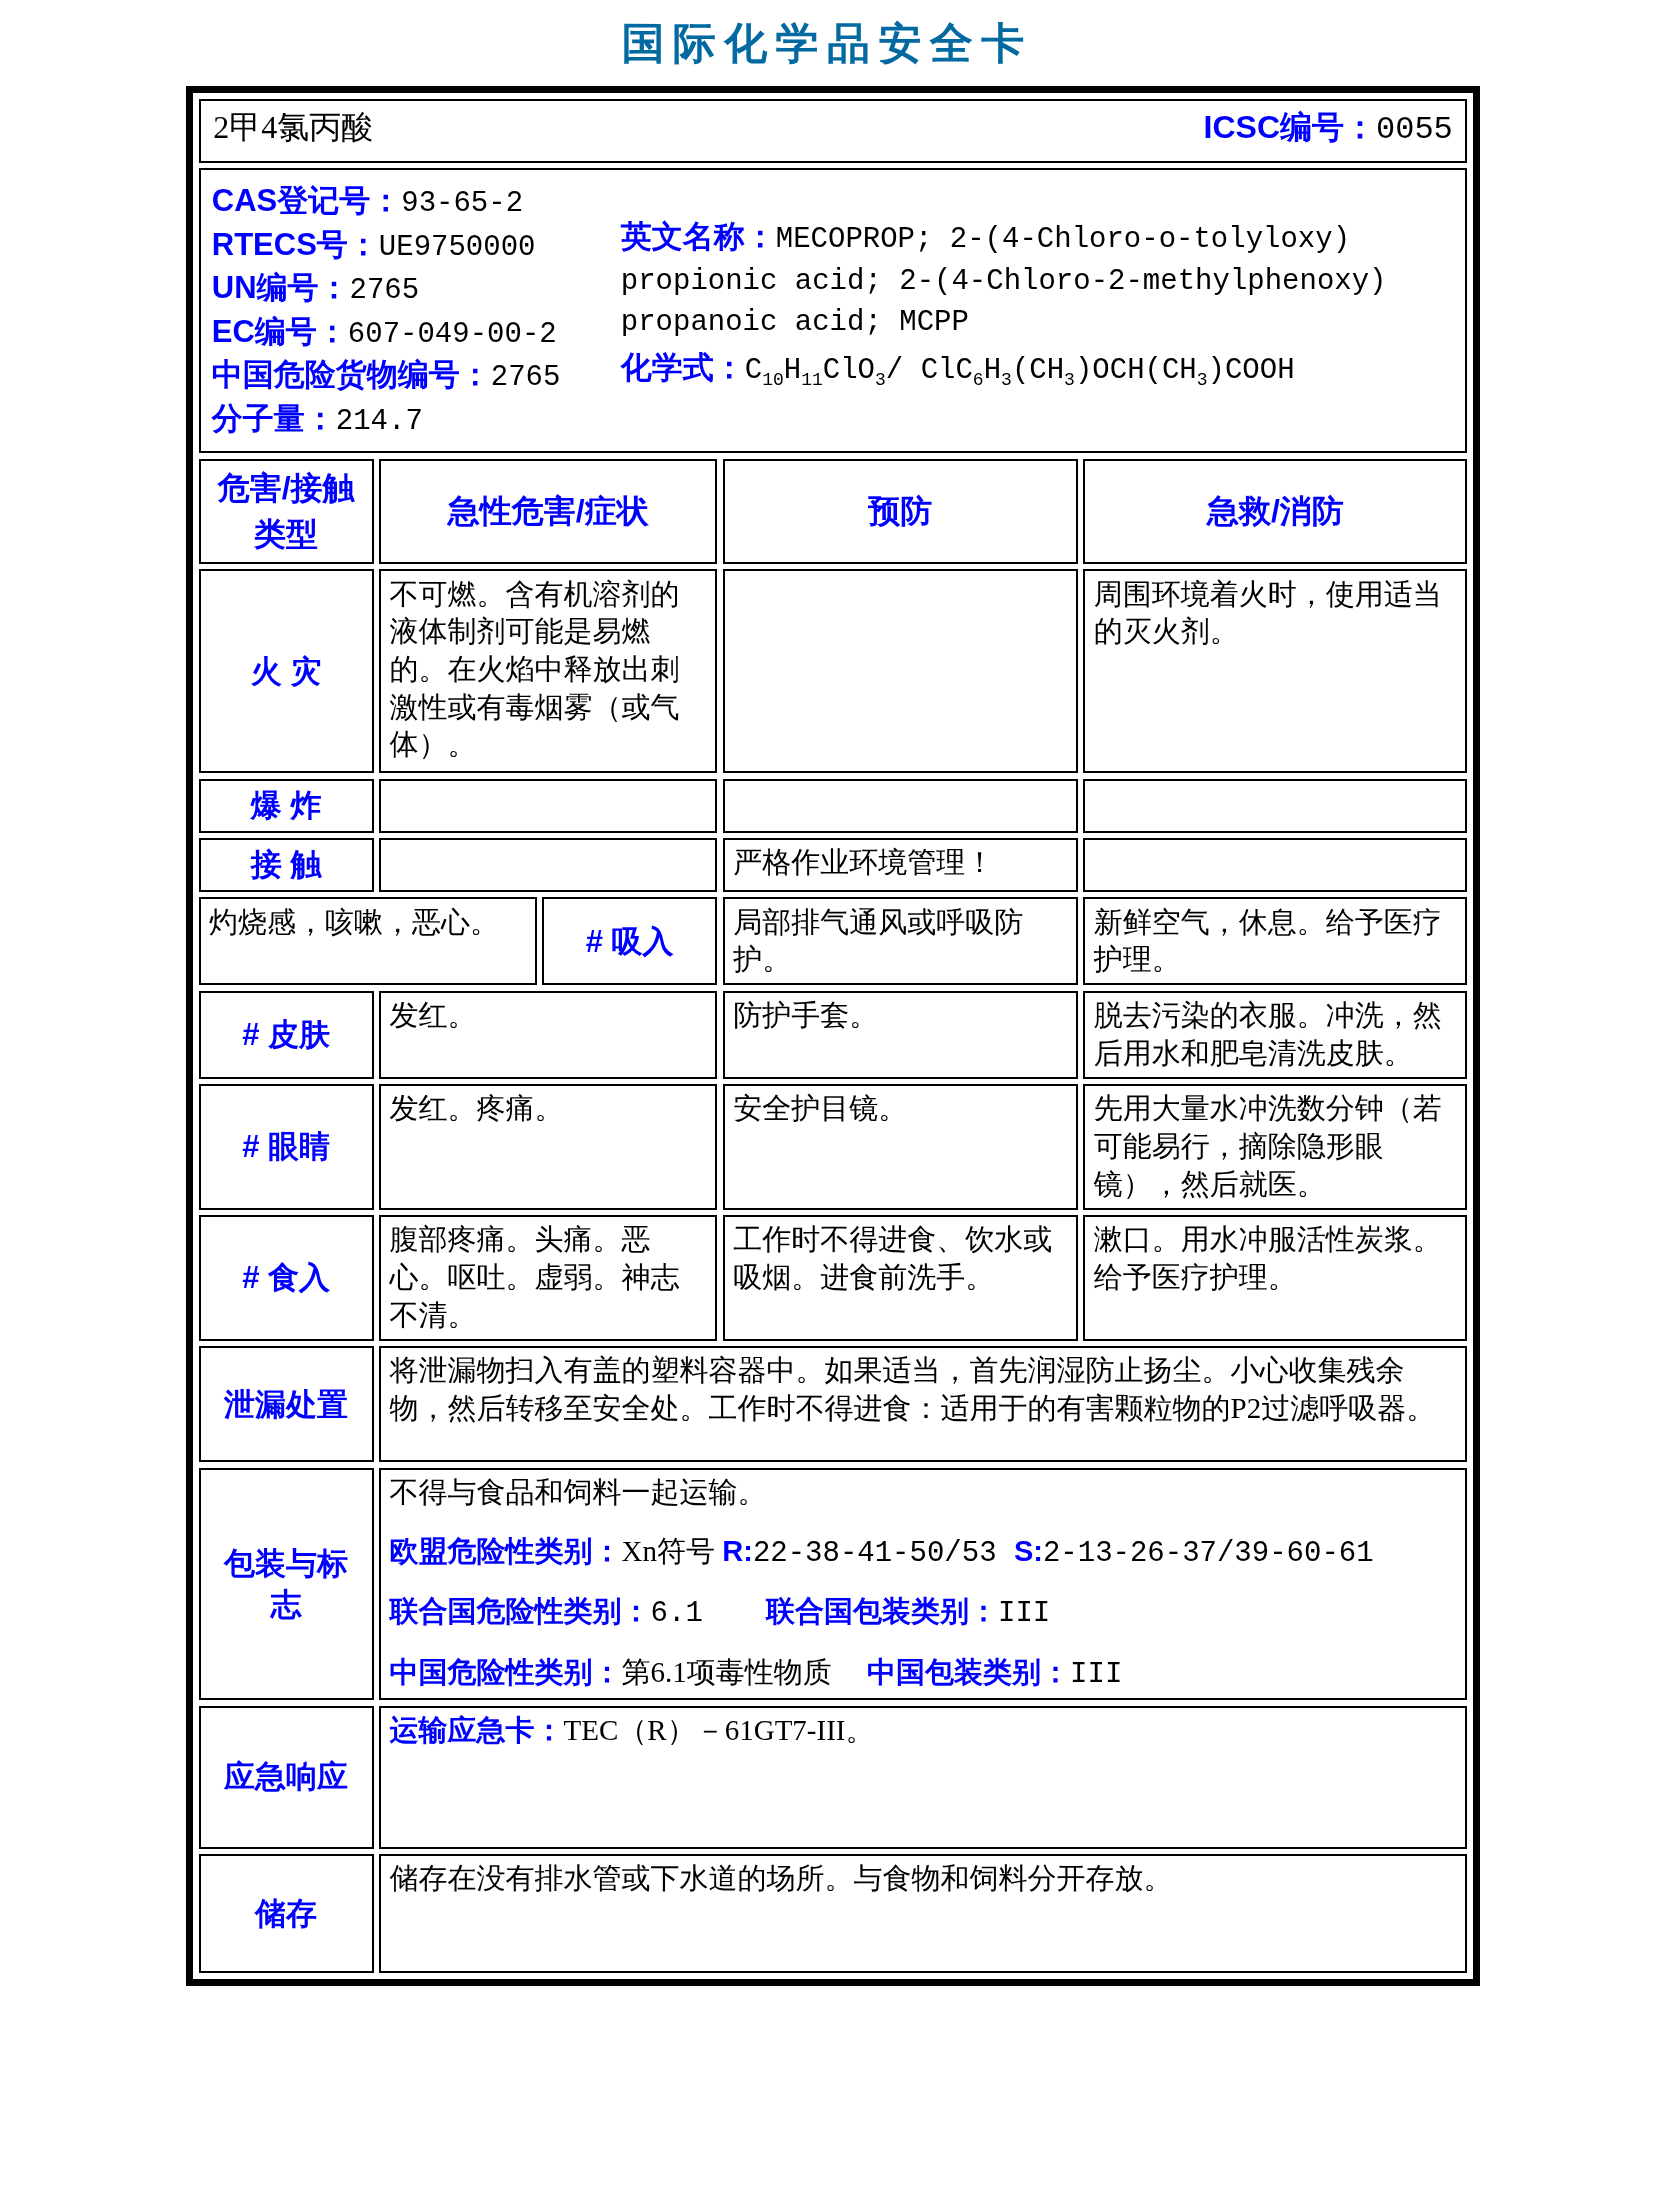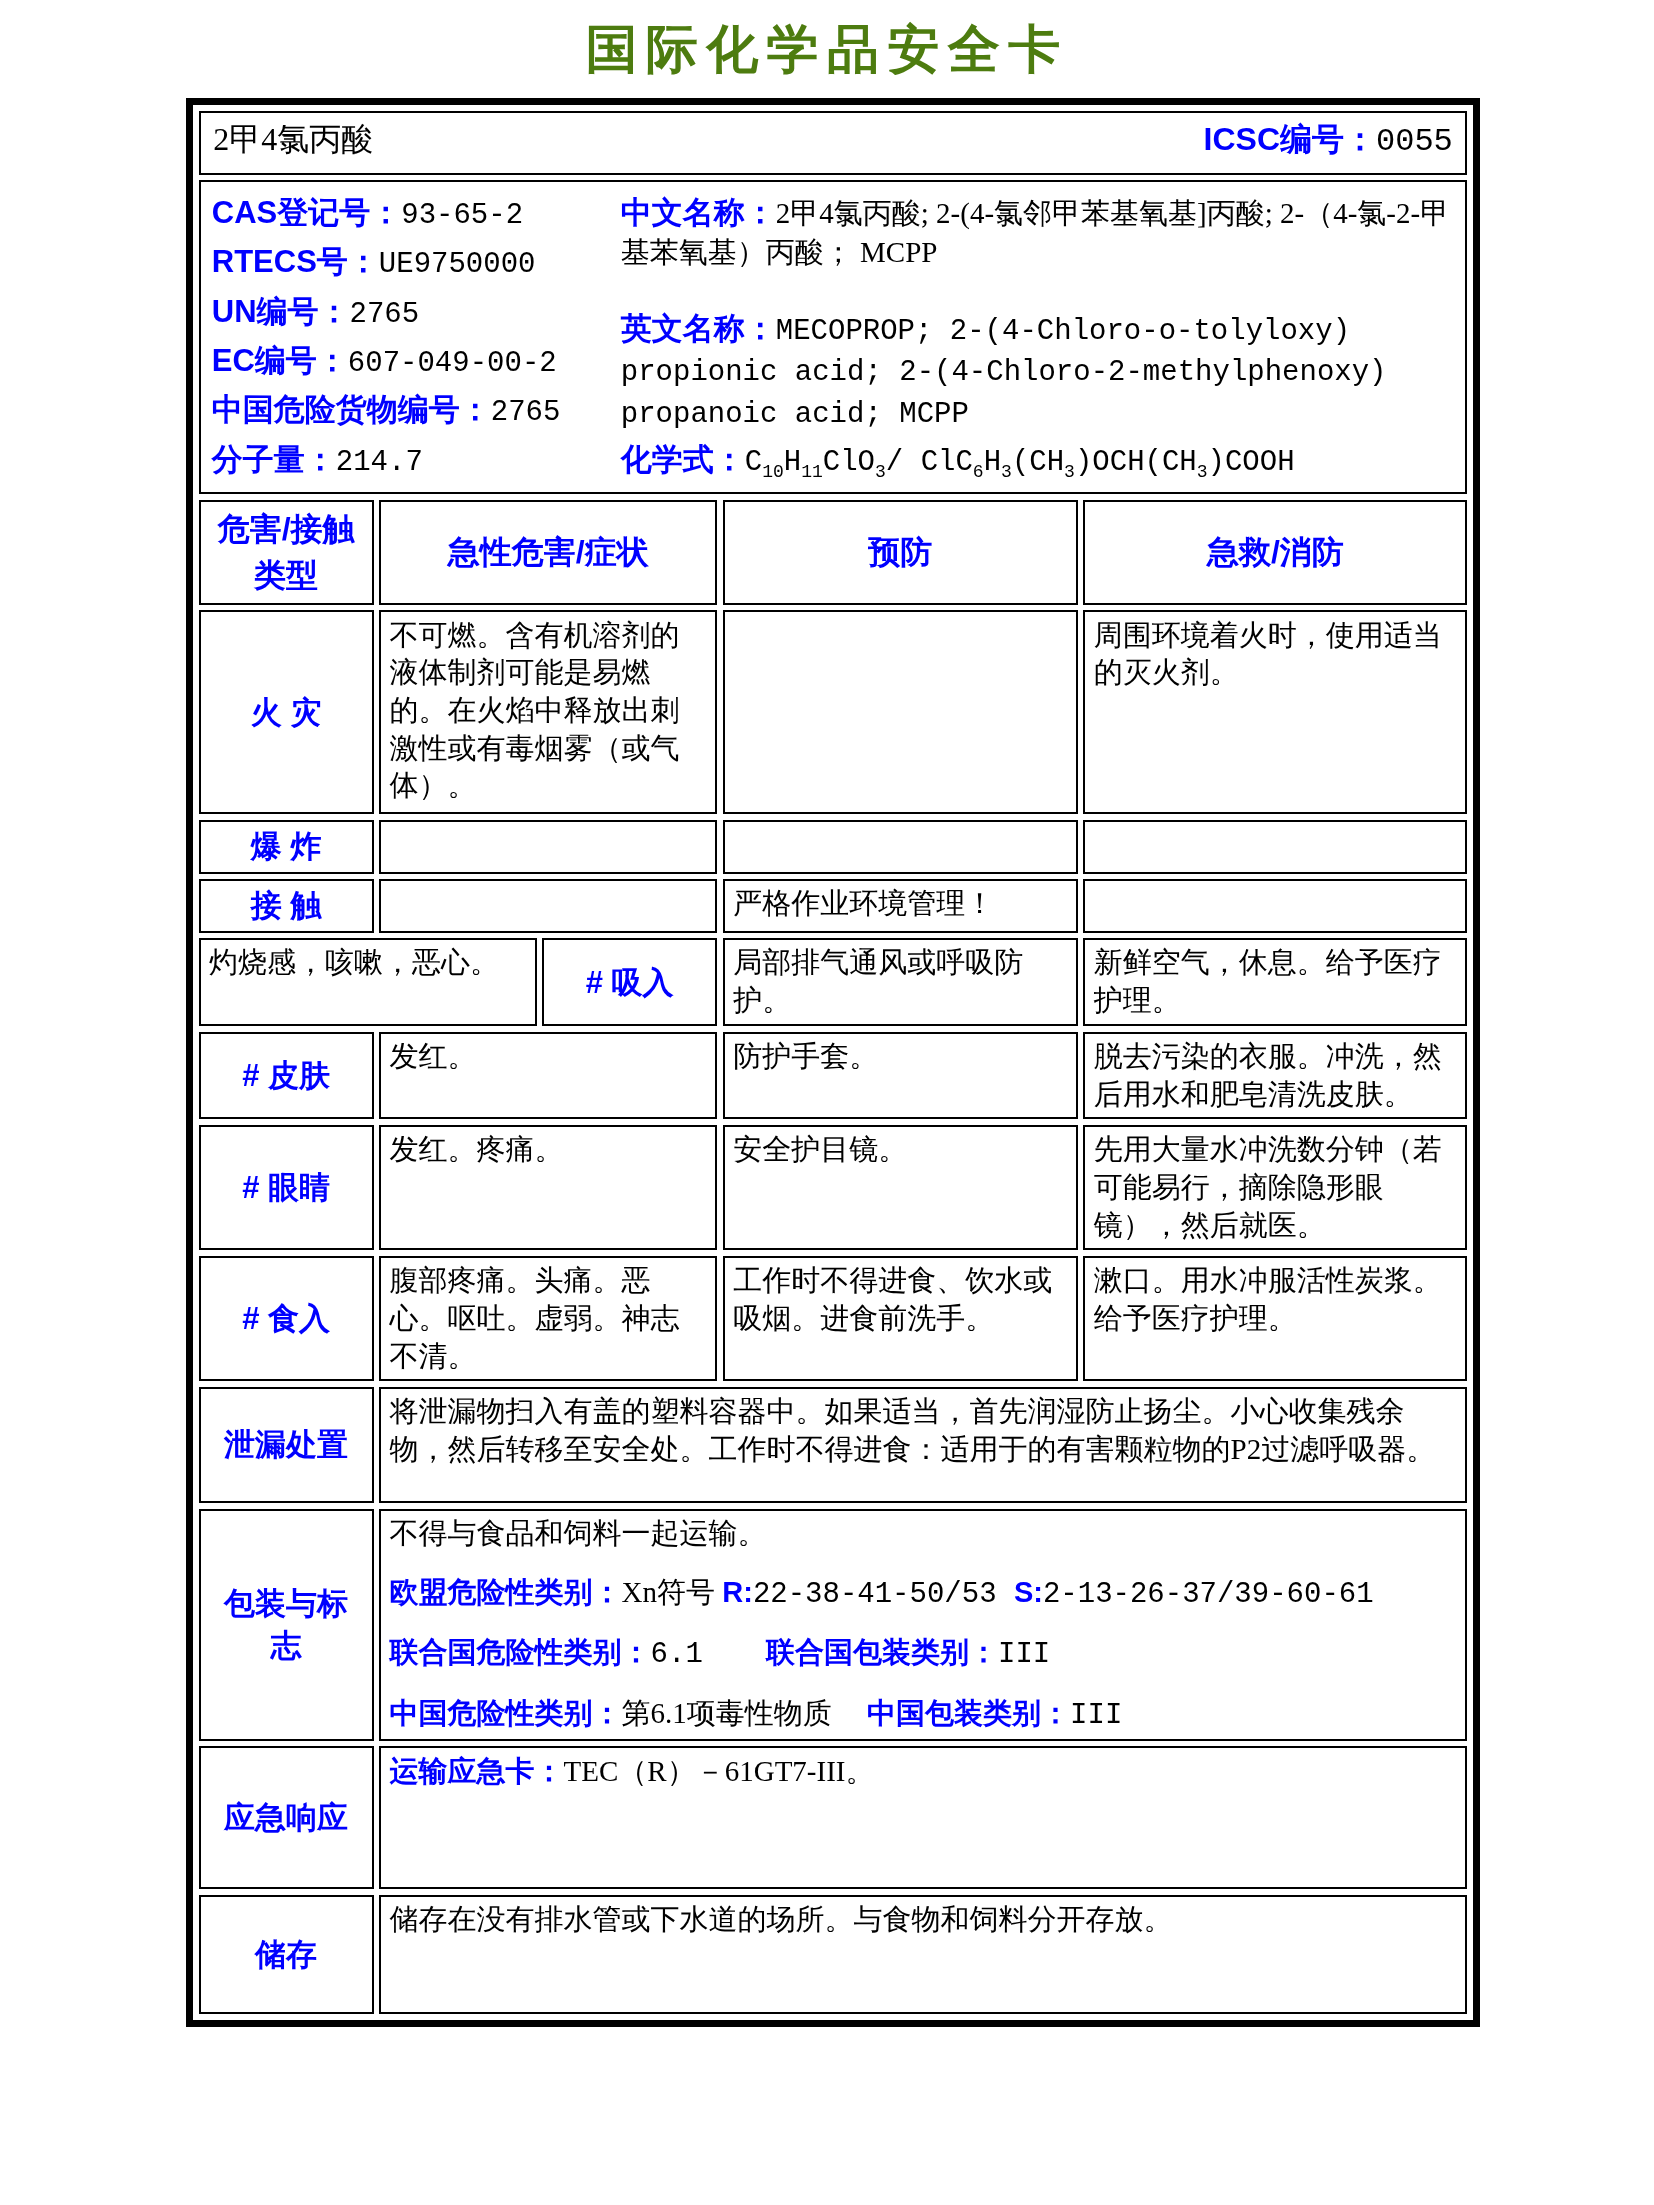--- a/index.html
+++ b/index.html
@@ -10,24 +10,24 @@
   body {
     width: 1654px;
     height: 2205px;
     position: relative;
     font-family: "Liberation Serif", serif;
     color: #000000;
   }
   .title {
     margin: 15.4px 0 12.6px 0;
     text-align: center;
-    font-size: 52px;
+    font-size: 43px;
     font-weight: bold;
     letter-spacing: 8.4px;
-    color: #4d7c0f;
+    color: #0369a1;
     font-family: "Liberation Serif", serif;
   }
   
   .card {
     box-sizing: border-box;
     width: 1294px;
     margin-left: 186px;
     border: 7px solid #000000;
     padding: 5.6px;
     display: flex;
@@ -161,21 +161,20 @@
     <div class="cell id-cell">
       <div class="id-left">
         <div><span class="blue">CAS登记号：</span><span class="ascii">93-65-2</span></div>
         <div><span class="blue">RTECS号：</span><span class="ascii">UE9750000</span></div>
         <div><span class="blue">UN编号：</span><span class="ascii">2765</span></div>
         <div><span class="blue">EC编号：</span><span class="ascii">607-049-00-2</span></div>
         <div><span class="blue">中国危险货物编号：</span><span class="ascii">2765</span></div>
         <div><span class="blue">分子量：</span><span class="ascii">214.7</span></div>
       </div>
       <div class="id-right">
-        <p class="name-para"><span class="blue">中文名称：</span><span>2甲4氯丙酸; 2-(4-氯邻甲苯基氧基]丙酸; 2-（4-氯-2-甲基苯氧基）丙酸； MCPP</span></p>
         <p class="name-para en"><span class="blue">英文名称：</span><span class="ascii">MECOPROP; 2-(4-Chloro-o-tolyloxy) propionic acid; 2-(4-Chloro-2-methylphenoxy) propanoic acid; MCPP</span></p>
         <p class="name-para formula"><span class="blue">化学式：</span><span class="ascii"><span>C</span><sub>10</sub><span>H</span><sub>11</sub><span>ClO</span><sub>3</sub><span>/ ClC</span><sub>6</sub><span>H</span><sub>3</sub><span>(CH</span><sub>3</sub><span>)OCH(CH</span><sub>3</sub><span>)COOH</span></span></p>
       </div>
     </div>
   </div>
 
   <div class="trow">
     <div class="cell c1 hdr">
       <span>危害/接触</span>
       <span>类型</span>

